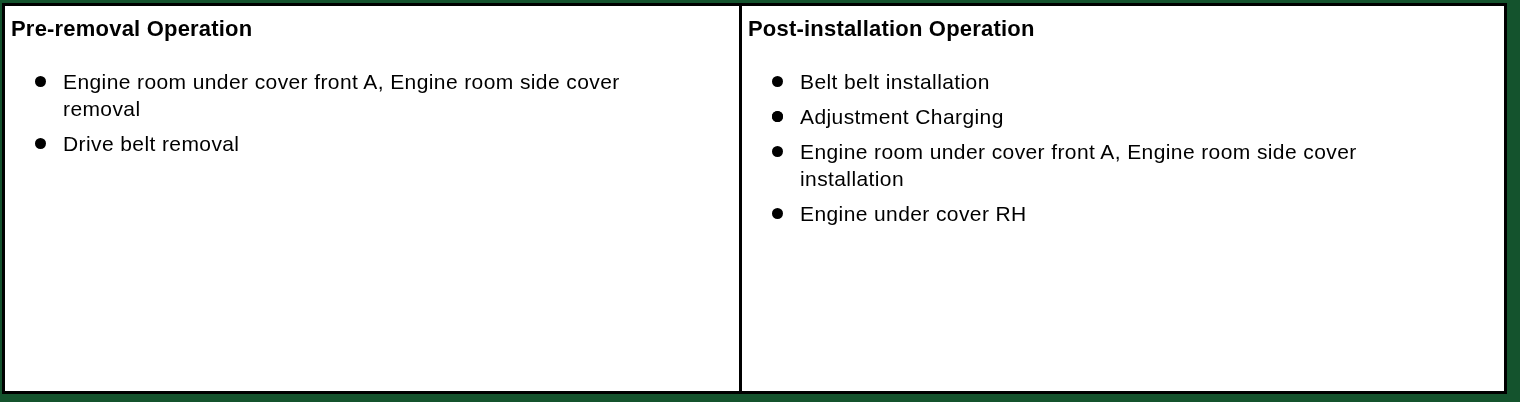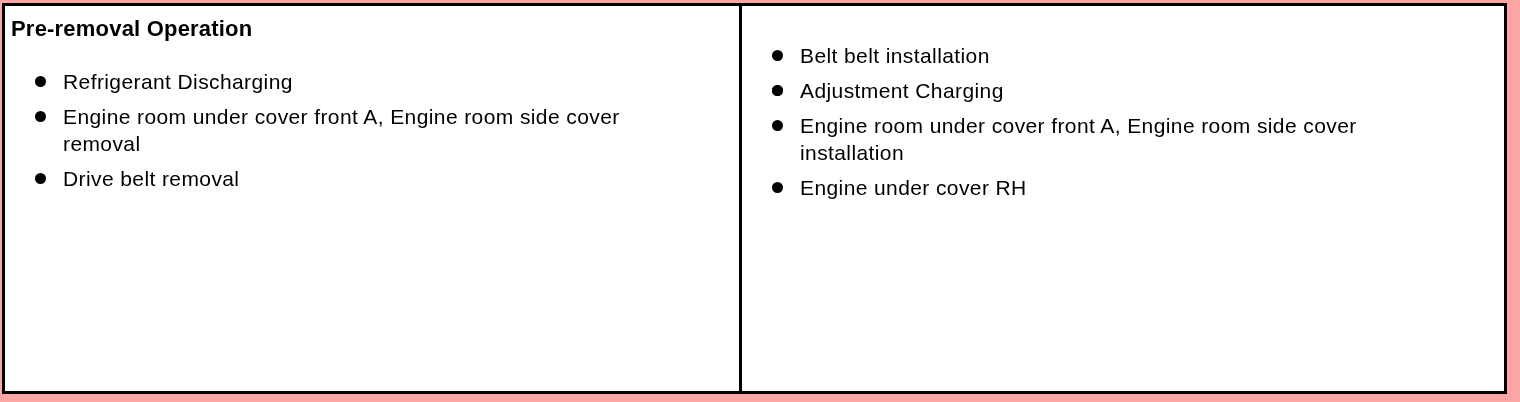--- a/index.html
+++ b/index.html
@@ -4,21 +4,21 @@
 <style>
   html, body {
     margin: 0;
     padding: 0;
     background: #ffffff;
   }
   .sheet {
     position: relative;
     width: 1520px;
     height: 402px;
-    background: #fca5a5;
+    background: #14532d;
     font-family: "Liberation Sans", sans-serif;
     color: #000000;
     overflow: hidden;
   }
   .op-table {
     position: absolute;
     left: 2px;
     top: 3px;
     width: 1499px;
     height: 385px;
@@ -75,35 +75,32 @@
 <body>
 
 <div class="sheet">
   <div class="op-table">
 
     <div class="op-cell left">
       <div class="op-header">Pre-removal Operation</div>
       <ul class="op-list">
         <li>
           <span class="bullet-dot"></span>
-          <span class="item-text">Refrigerant Discharging</span>
-        </li>
-        <li>
-          <span class="bullet-dot"></span>
           <span class="item-text">Engine room under cover front A, Engine room side cover
 removal</span>
         </li>
         <li>
           <span class="bullet-dot"></span>
           <span class="item-text">Drive belt removal</span>
         </li>
       </ul>
     </div>
 
     <div class="op-cell right">
+      <div class="op-header">Post-installation Operation</div>
       <ul class="op-list">
         <li>
           <span class="bullet-dot"></span>
           <span class="item-text">Belt belt installation</span>
         </li>
         <li>
           <span class="bullet-dot"></span>
         </li>
         <li>
           <span class="bullet-dot"></span>

